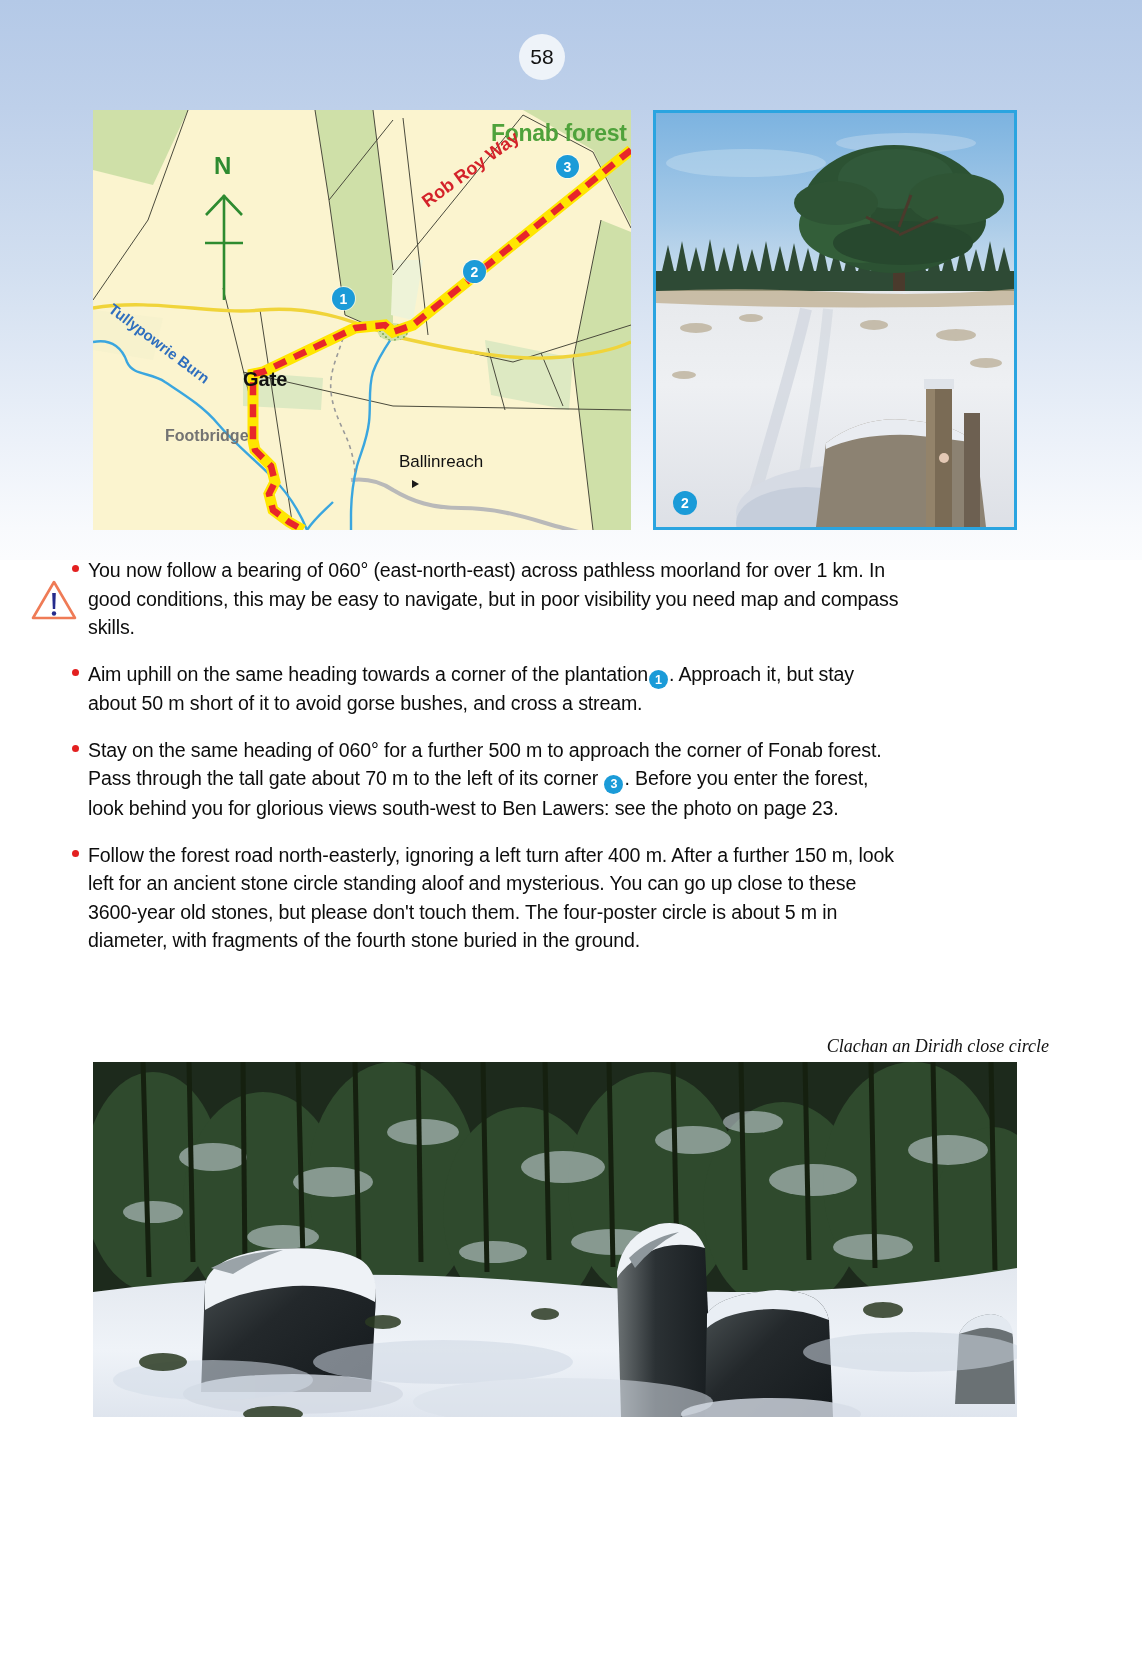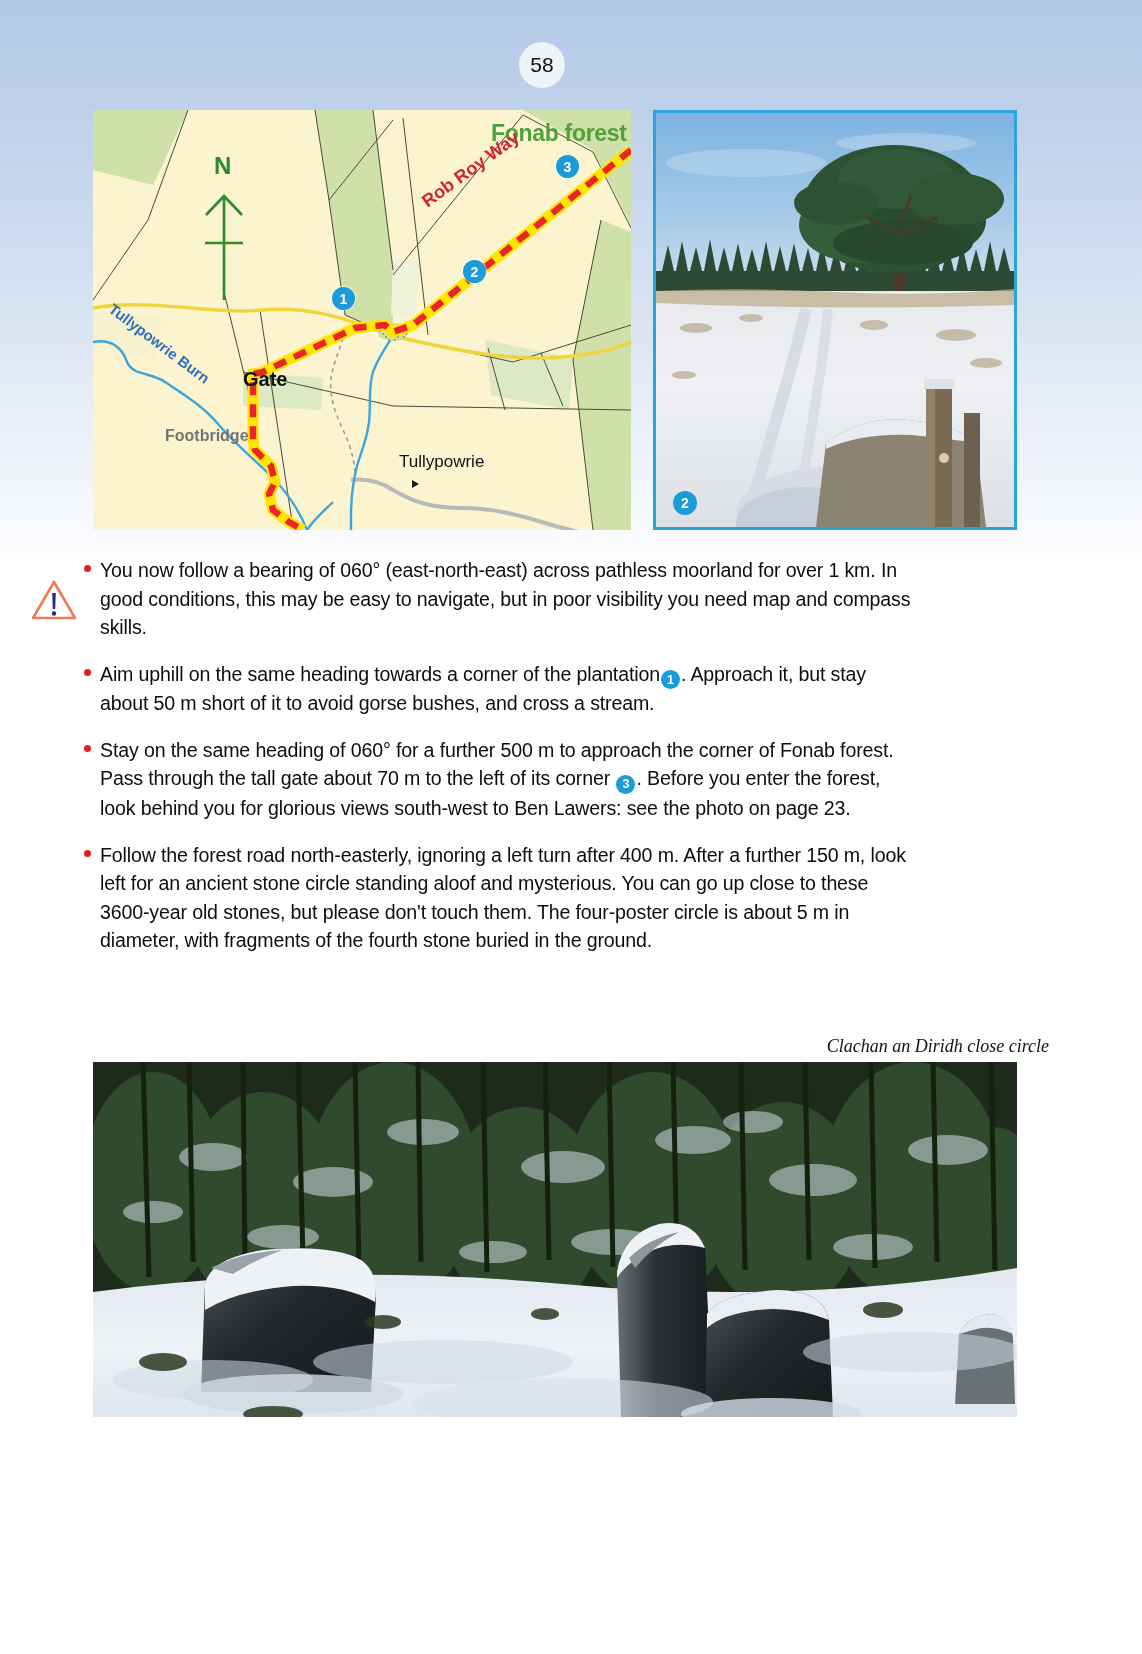--- a/index.html
+++ b/index.html
@@ -30,21 +30,21 @@
     width: 1142px;
     height: 1094px;
     background: #ffffff;
     z-index: 0;
   }
 
   
   .page-number {
     position: absolute;
     left: 519px;
-    top: 42px;
+    top: 34px;
     width: 46px;
     height: 46px;
     border-radius: 50%;
     background: #eef3f9;
     color: #111111;
     font-size: 21px;
     font-weight: 400;
     display: flex;
     align-items: center;
     justify-content: center;
@@ -110,21 +110,21 @@
     width: 19px;
     height: 19px;
     font-size: 12.5px;
     vertical-align: -3px;
     margin: 0 1px;
   }
 
   
   .content {
     position: absolute;
-    left: 12px;
+    left: 0;
     top: 556px;
     width: 978px;
     z-index: 4;
   }
   ul.bullets {
     list-style: none;
     margin: 0;
     padding: 0 78px 0 70px;
   }
   ul.bullets li {
@@ -263,21 +263,21 @@
   <div style="position:absolute; left:325px; top:85px; color:#d4232a; font-weight:bold; font-size:18px; font-family:'Liberation Sans',sans-serif; transform:rotate(-36deg); transform-origin:0 0;">Rob Roy Way</div>
 
   <div style="position:absolute; left:121px; top:42px; color:#2e8b30; font-weight:bold; font-size:24px; font-family:'Liberation Sans',sans-serif;">N</div>
 
   <div style="position:absolute; left:23px; top:190px; color:#2f6fbe; font-weight:bold; font-size:15px; font-family:'Liberation Sans',sans-serif; transform:rotate(37deg); transform-origin:0 0; white-space:nowrap;">Tullypowrie Burn</div>
 
   <div style="position:absolute; left:150px; top:258px; color:#111; font-weight:bold; font-size:20px; font-family:'Liberation Sans',sans-serif;">Gate</div>
 
   <div style="position:absolute; left:72px; top:317px; color:#737373; font-weight:bold; font-size:16px; font-family:'Liberation Sans',sans-serif;">Footbridge</div>
 
-  <div style="position:absolute; left:306px; top:342px; color:#111; font-weight:normal; font-size:17px; font-family:'Liberation Sans',sans-serif;">Tullypowrie</div>
+  <div style="position:absolute; left:306px; top:342px; color:#111; font-weight:normal; font-size:17px; font-family:'Liberation Sans',sans-serif;">Ballinreach</div>
 
   <div class="marker marker-map" style="left:239px; top:177px;">1</div>
   <div class="marker marker-map" style="left:370px; top:150px;">2</div>
   <div class="marker marker-map" style="left:463px; top:45px;">3</div>
 </div>
 
 <div class="photo-top">
   <svg width="358" height="414" viewBox="0 0 358 414" xmlns="http://www.w3.org/2000/svg" style="display:block;">
     <defs>
       <linearGradient id="skyg" x1="0" y1="0" x2="0" y2="1">

